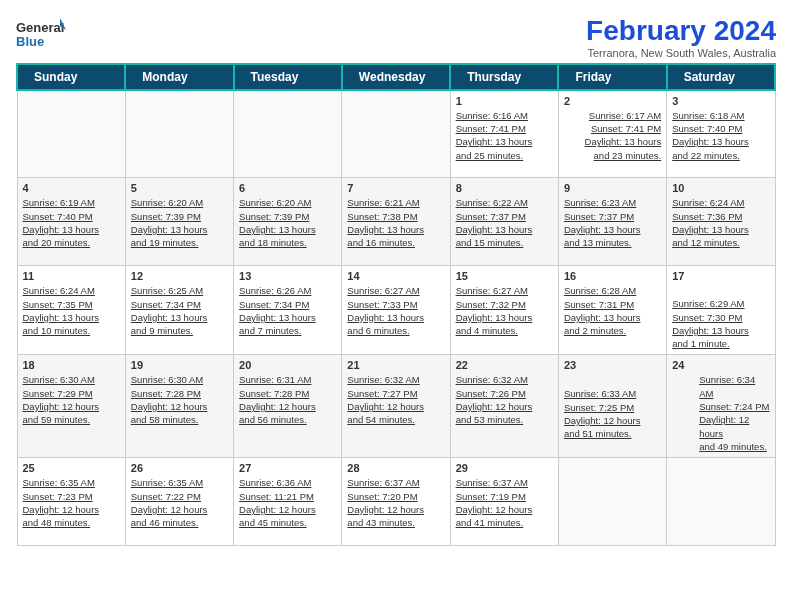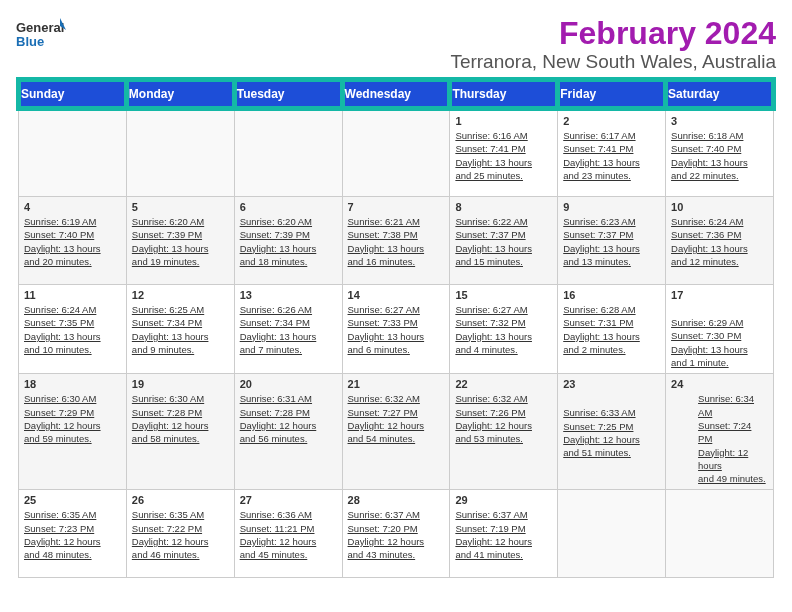--- a/index.html
+++ b/index.html
@@ -18,42 +18,42 @@
     }
     .logo {
       display: flex;
       align-items: center;
       gap: 4px;
     }
     .title-block {
       text-align: right;
     }
     .month-title {
-      font-size: 32px;
+      font-size: 28px;
       font-weight: bold;
-      color: #a21caf;
+      color: #1d4ed8;
       line-height: 1.1;
     }
     .subtitle {
-      font-size: 19px;
+      font-size: 11px;
       color: #555;
     }
     table {
       width: 100%;
       border-collapse: collapse;
       table-layout: fixed;
     }
     thead th {
-      background: #1d4ed8;
+      background: #0c4a6e;
       color: #fff;
       font-size: 12px;
       font-weight: bold;
-      padding: 5px 0;
+      padding: 5px 16px;
       text-align: left;
-      border: 5px solid #14b8a6;
+      border: 2px solid #14b8a6;
     }
     tbody td {
       vertical-align: top;
       border: 1px solid #ccc;
       padding: 4px 5px;
       font-size: 10px;
       color: #333;
       height: 88px;
       background: #fff;
     }
@@ -113,21 +113,21 @@
         <td class="empty-cell"></td>
         <td>
           <span class="day-number">1</span>
           <div class="cell-info" style="white-space: pre-line;">Sunrise: 6:16 AM
 Sunset: 7:41 PM
 Daylight: 13 hours
 and 25 minutes.</div>
         </td>
         <td>
           <span class="day-number">2</span>
-          <div class="cell-info" style="white-space: pre-line;">Sunrise: 6:17 AM
+          <div class="cell-info" style="white-space: pre-line; text-align: right;">Sunrise: 6:17 AM
 Sunset: 7:41 PM
 Daylight: 13 hours
 and 23 minutes.</div>
         </td>
         <td>
           <span class="day-number">3</span>
           <div class="cell-info" style="white-space: pre-line;">Sunrise: 6:18 AM
 Sunset: 7:40 PM
 Daylight: 13 hours
 and 22 minutes.</div>

